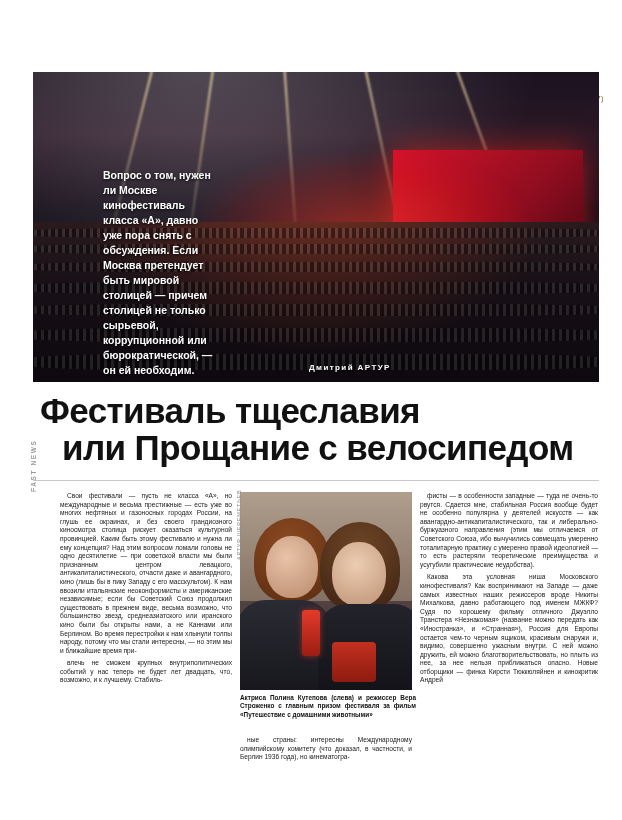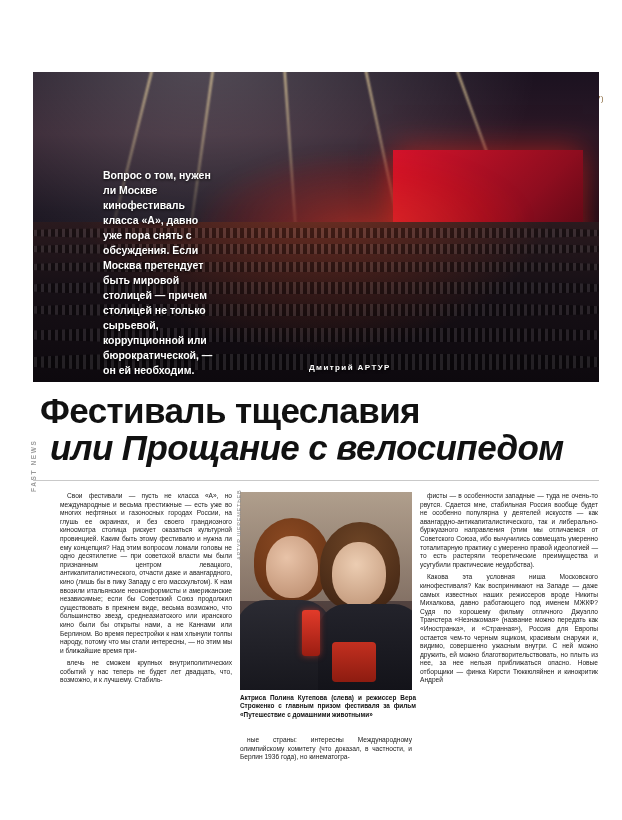--- a/index.html
+++ b/index.html
@@ -106,21 +106,21 @@
     position:absolute;left:276px;bottom:10px;
     color:#fff;font-size:8px;font-weight:bold;letter-spacing:1.4px;
     text-shadow:0 1px 3px rgba(0,0,0,.9);
   }
   
   .headline{
     position:absolute;left:40px;top:392px;width:570px;
     font-size:35px;line-height:37px;font-weight:bold;color:#111;
     letter-spacing:-.6px;
   }
-  .hl2{margin-left:10px;font-style:italic;}
+  .hl2{margin-left:22px;}
   .hr-line{
     position:absolute;left:33px;top:480px;width:566px;height:1px;background:#c9c9c9;
   }
   
   .col{
     position:absolute;top:492px;
     font-size:6.6px;line-height:8.6px;text-align:justify;color:#1a1a1a;
     -webkit-hyphens:auto;hyphens:auto;
   }
   .col p{margin:0 0 4px 0;text-indent:7px;}

